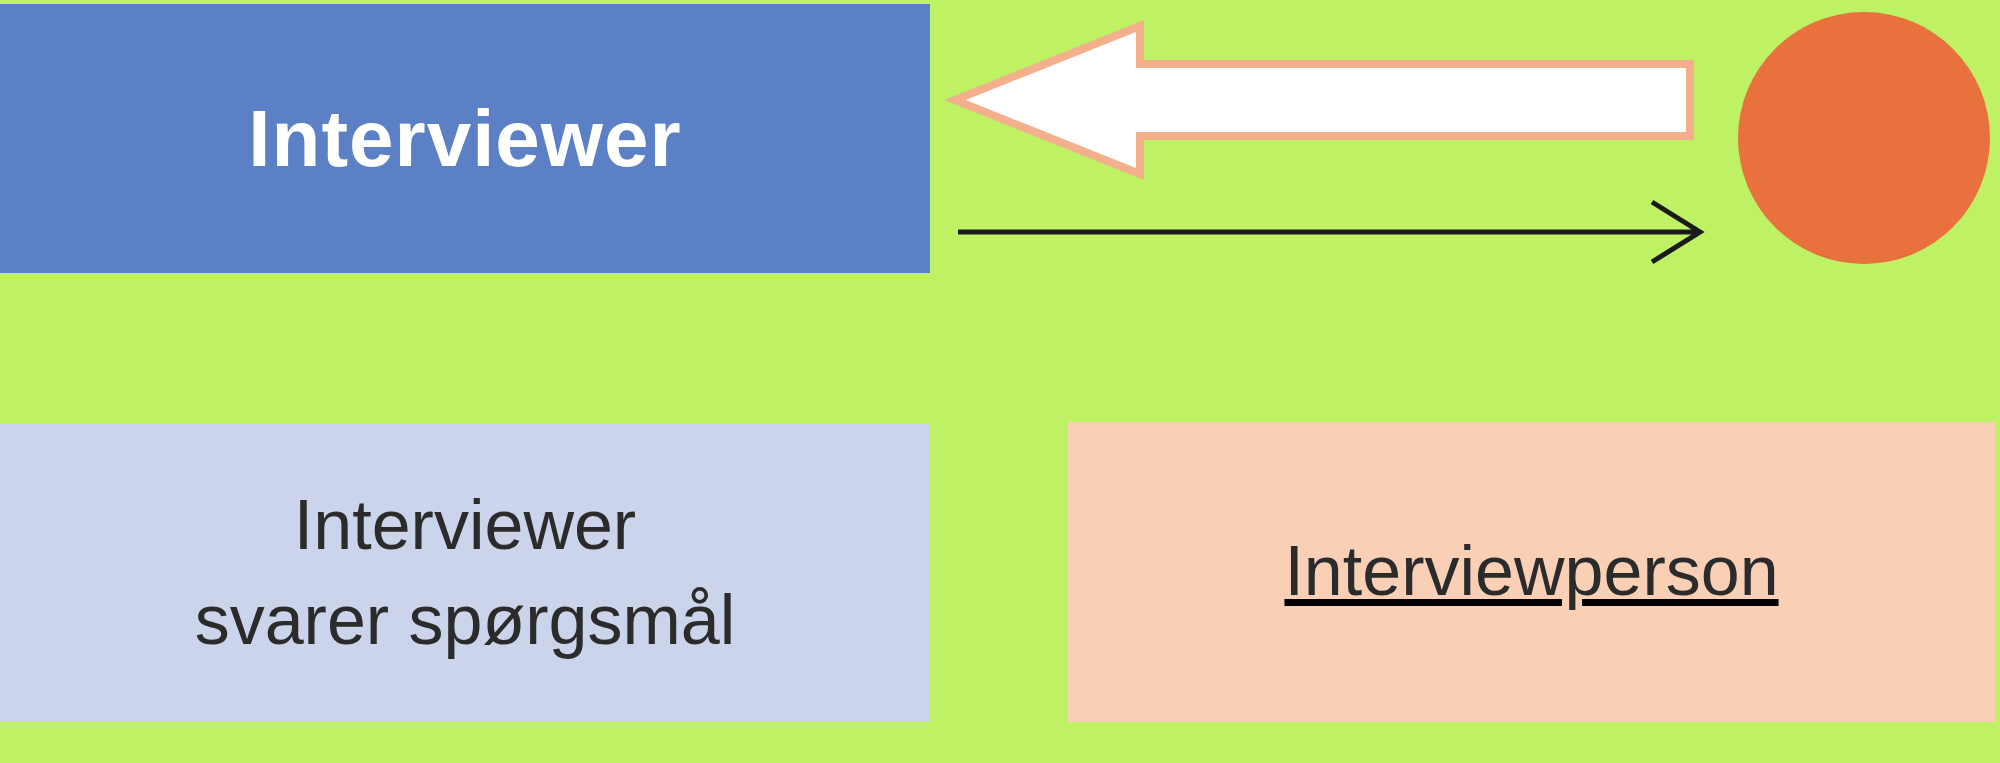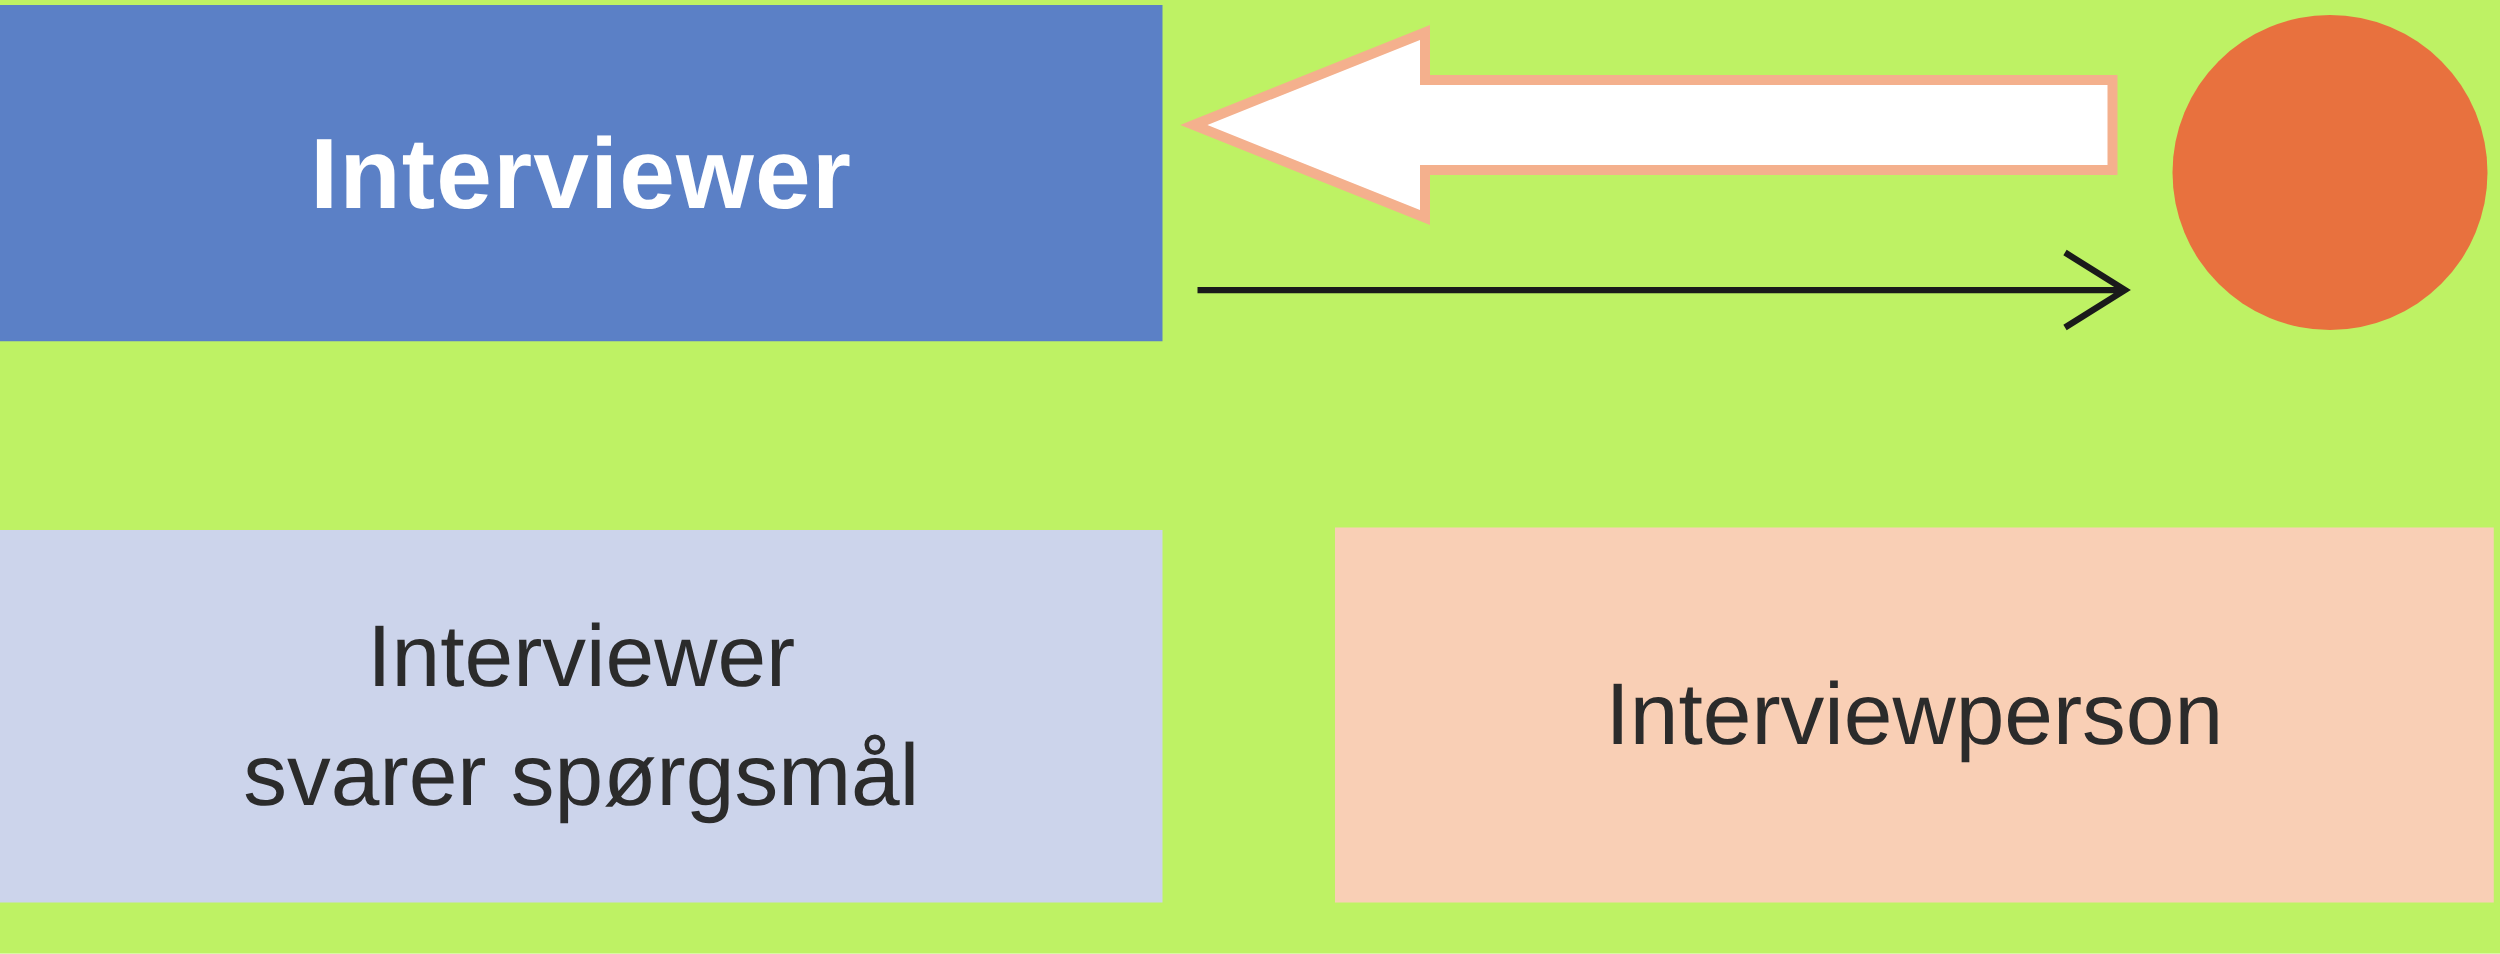--- a/index.html
+++ b/index.html
@@ -40,20 +40,21 @@
     width: 930px;
     height: 298px;
     background: var(--bottom_left_lavender, #ccd4eb);
   }
   .box.peach {
     left: 1068px;
     top: 422px;
     width: 927px;
     height: 300px;
     background: var(--bottom_right_peach, #f9cfb5);
+    text-decoration: underline;
   }
   .caption-line {
     color: var(--caption_text, #2b2b2b);
     font-size: 70px;
     font-weight: 400;
     line-height: 1.36;
     white-space: nowrap;
   }
   .overlay {
     position: absolute;

